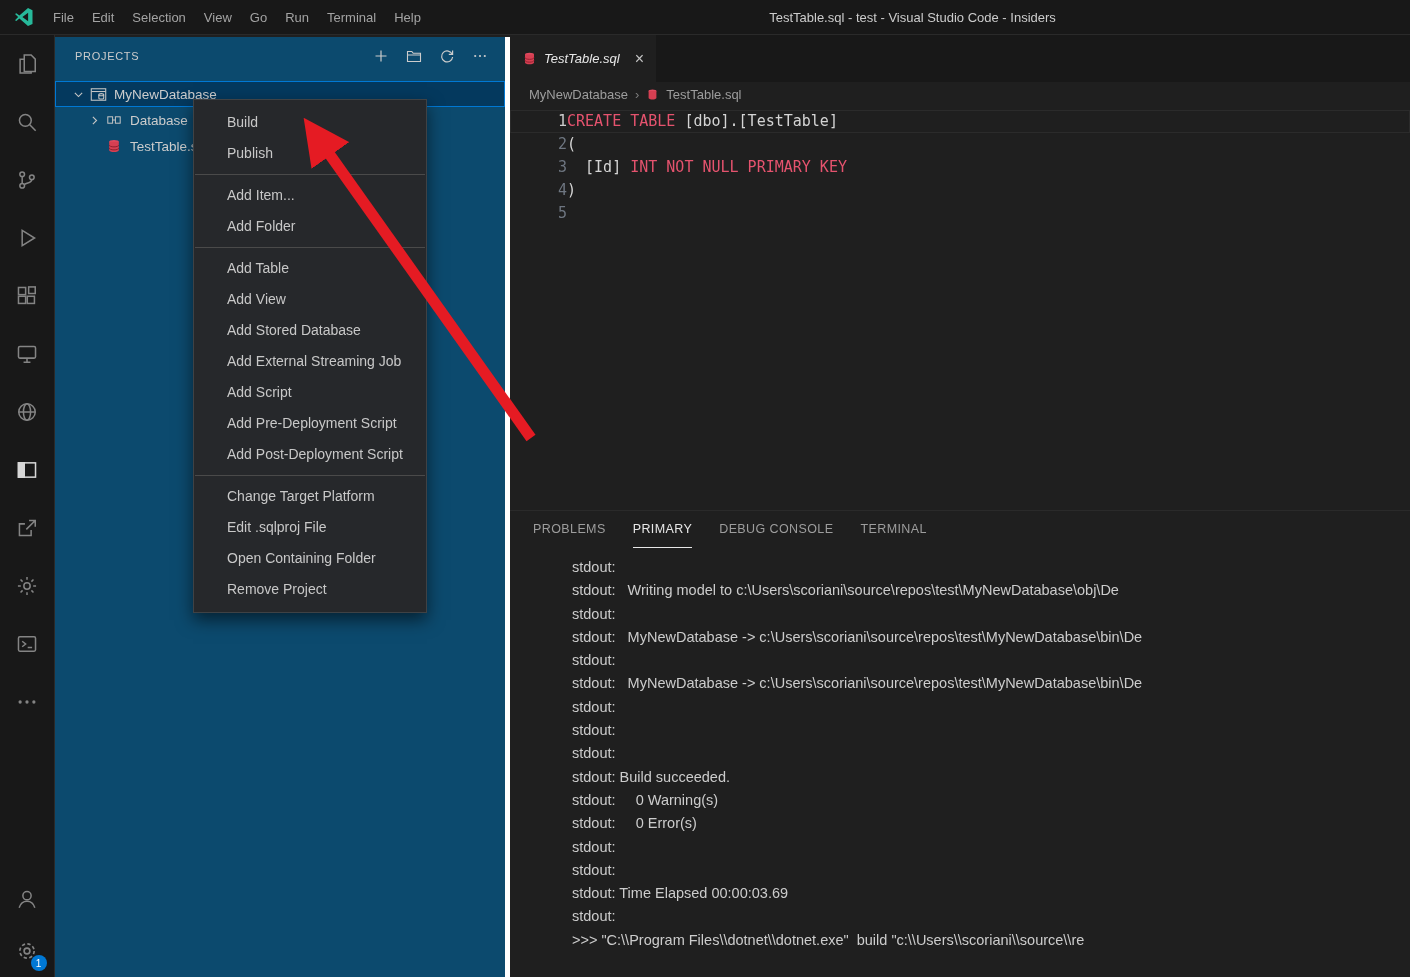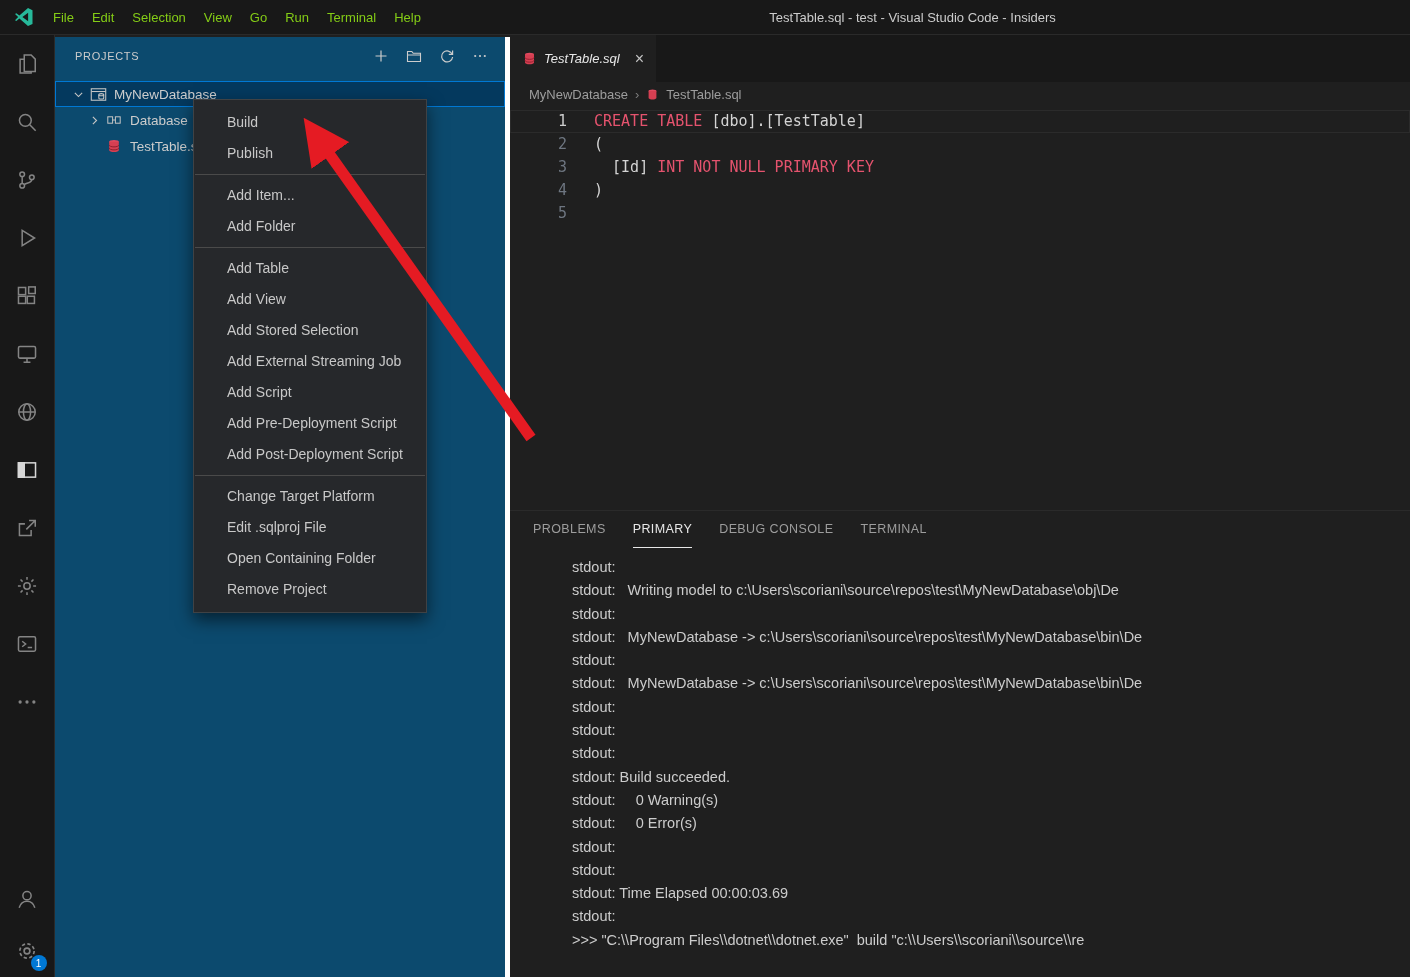--- a/index.html
+++ b/index.html
@@ -4,21 +4,21 @@
 <style>
   *{margin:0;padding:0;box-sizing:border-box}
   html,body{width:1410px;height:977px;overflow:hidden;background:#1f1f1f;
     font-family:"Liberation Sans",sans-serif;color:#ccc}
 
   
   .titlebar{position:absolute;left:0;top:0;width:1410px;height:35px;background:#181818;
     border-bottom:1px solid #2a2a2a;display:flex;align-items:center;z-index:10}
   .logo{width:24px;height:24px;margin:0 8px 0 12px;display:grid;place-items:center}
   .menubar{display:flex;z-index:2}
-  .menu-item{padding:0 9px;font-size:13px;color:#84cc16;line-height:35px;cursor:default}
+  .menu-item{padding:0 9px;font-size:13px;color:#a3a3a3;line-height:35px;cursor:default}
   .tb-title{position:absolute;left:415px;right:0;text-align:center;font-size:13px;color:#cccccc;pointer-events:none}
 
   
   .activitybar{position:absolute;left:0;top:35px;width:55px;height:942px;background:#181818;
     border-right:1px solid #2a2a2a;display:flex;flex-direction:column;align-items:center;z-index:5}
   .ab-item{width:55px;height:58px;display:grid;place-items:center;color:#848484;position:relative;cursor:pointer}
   .ab-item.active{color:#d7d7d7}
   .ab-bottom{margin-top:auto;display:flex;flex-direction:column;align-items:center}
   .ab-bottom .ab-item{height:52px}
   .badge{position:absolute;right:8px;bottom:6px;min-width:16px;height:16px;border-radius:8px;
@@ -47,21 +47,21 @@
   .tab-close{color:#c5c5c5;font-size:16px;margin-left:8px;line-height:1;cursor:pointer}
   .breadcrumbs{position:absolute;left:510px;top:82px;right:0;height:25px;background:#1f1f1f;display:flex;
     align-items:center;padding-left:19px;font-size:13px;color:#9d9d9d;gap:7px;z-index:3}
   .bc-sep{color:#7d7d7d}
   .code{position:absolute;left:510px;top:107px;right:0;height:403px;background:#1f1f1f;
     font-family:"DejaVu Sans Mono",monospace;font-size:15px;line-height:23px;padding-top:3px;z-index:2}
   .code-line{display:flex;height:23px}
   .code-line.active{box-shadow:inset 0 0 0 1px #2b2b2b}
   .ln{width:57px;text-align:right;color:#6e7681;flex:none}
   .code-line.active .ln{color:#cccccc}
-  .lt{margin-left:27px;white-space:pre;color:#d4d4d4}
+  .lt{white-space:pre;color:#d4d4d4}
   .tok-keyword{color:#e5536e}
   .tok-plain{color:#d4d4d4}
 
   
   .panel{position:absolute;left:510px;top:510px;right:0;bottom:0;background:#1f1f1f;
     border-top:1px solid #2a2a2a;z-index:2}
   .panel-tabs{height:37px;display:flex;align-items:flex-start;padding-left:23px;gap:27px}
   .panel-tab{font-size:12.5px;color:#9d9d9d;letter-spacing:.4px;height:100%;display:flex;
     align-items:center;border-bottom:1px solid transparent;cursor:pointer}
   .panel-tab.active{color:#e7e7e7;border-bottom-color:#e7e7e7}
@@ -336,21 +336,21 @@
 
 <div class="context-menu">
     <div class="cm-item">Build</div>
     <div class="cm-item">Publish</div>
     <div class="cm-sep"></div>
     <div class="cm-item">Add Item...</div>
     <div class="cm-item">Add Folder</div>
     <div class="cm-sep"></div>
     <div class="cm-item">Add Table</div>
     <div class="cm-item">Add View</div>
-    <div class="cm-item">Add Stored Selection</div>
+    <div class="cm-item">Add Stored Database</div>
     <div class="cm-item">Add External Streaming Job</div>
     <div class="cm-item">Add Script</div>
     <div class="cm-item">Add Pre-Deployment Script</div>
     <div class="cm-item">Add Post-Deployment Script</div>
     <div class="cm-sep"></div>
     <div class="cm-item">Change Target Platform</div>
     <div class="cm-item">Edit .sqlproj File</div>
     <div class="cm-item">Open Containing Folder</div>
     <div class="cm-item">Remove Project</div>
   </div>

